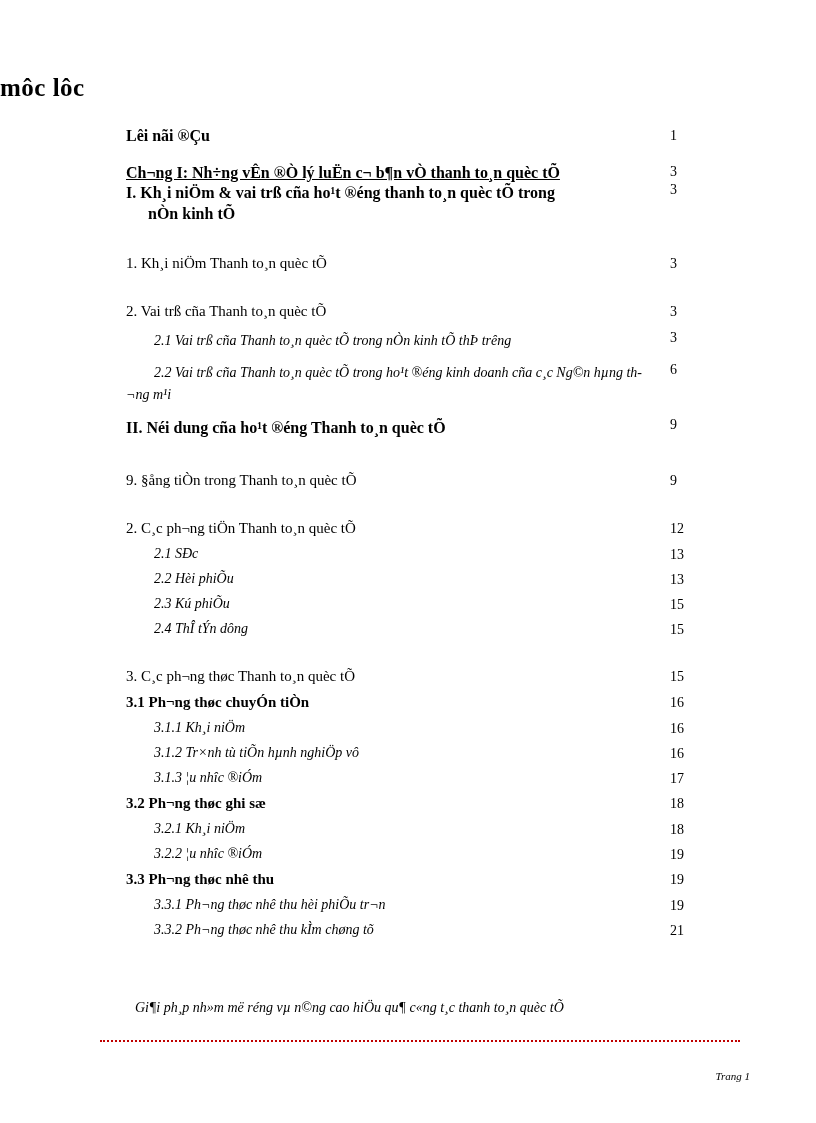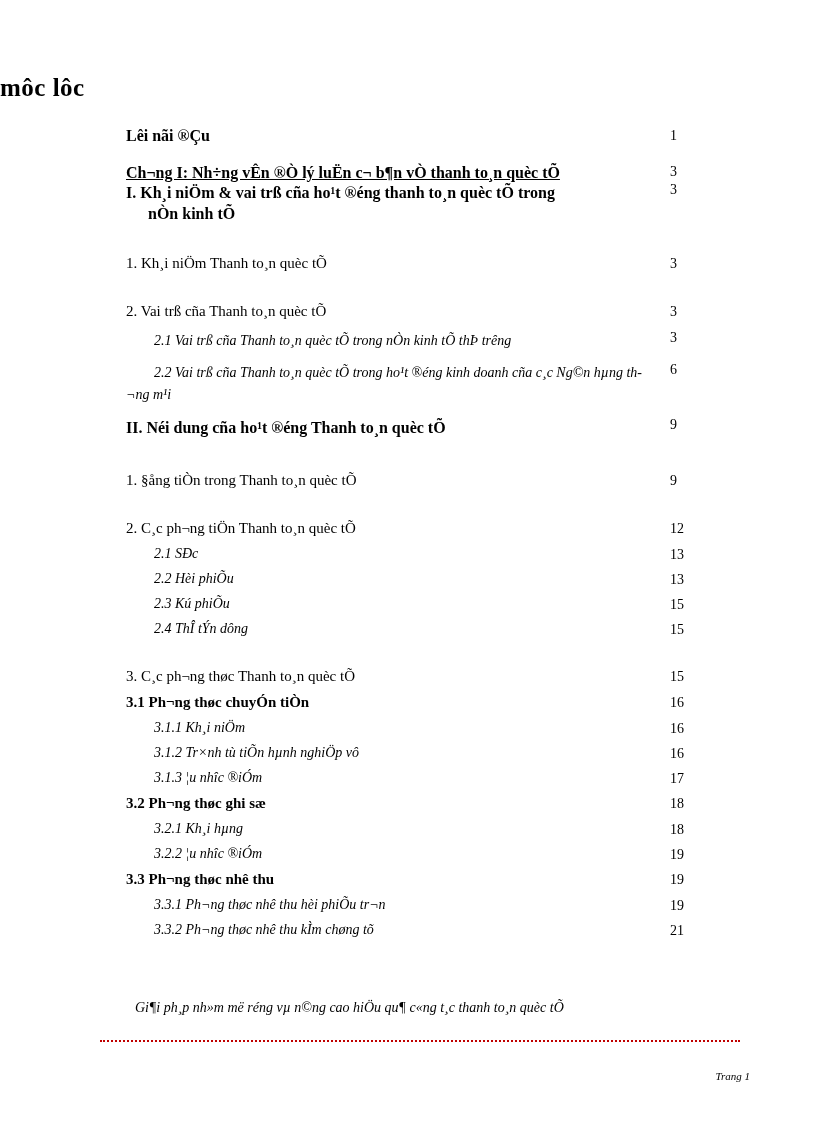--- a/index.html
+++ b/index.html
@@ -194,21 +194,21 @@
       </div>
       <div class="toc-row lv-it lv-it-wrap">
         <span class="entry-text">2.2  Vai trß cña Thanh to¸n quèc tÕ trong ho¹t ®éng kinh doanh cña c¸c Ng©n hµng th­¬ng  m¹i</span>
         <span class="pg">6</span>
       </div>
       <div class="toc-row lv-roman">
         <span class="entry-text">II. Néi dung cña ho¹t ®éng Thanh to¸n quèc tÕ</span>
         <span class="pg">9</span>
       </div>
       <div class="toc-row lv-num">
-        <span class="entry-text">1. §ång tiÒn trong Thanh to¸n quèc tÕ</span>
+        <span class="entry-text">9. §ång tiÒn trong Thanh to¸n quèc tÕ</span>
         <span class="pg">9</span>
       </div>
       <div class="toc-row lv-num">
         <span class="entry-text">2. C¸c ph­¬ng  tiÖn Thanh to¸n quèc tÕ</span>
         <span class="pg">12</span>
       </div>
       <div class="toc-row lv-it">
         <span class="entry-text">2.1 SÐc</span>
         <span class="pg">13</span>
       </div>
@@ -242,21 +242,21 @@
       </div>
       <div class="toc-row lv-it lv-it-deep">
         <span class="entry-text">3.1.3 ¦u nh­îc  ®iÓm</span>
         <span class="pg">17</span>
       </div>
       <div class="toc-row lv-sub-bold">
         <span class="entry-text">3.2 Ph­¬ng  thøc ghi sæ</span>
         <span class="pg">18</span>
       </div>
       <div class="toc-row lv-it lv-it-deep">
-        <span class="entry-text">3.2.1 Kh¸i hµng</span>
+        <span class="entry-text">3.2.1 Kh¸i niÖm</span>
         <span class="pg">18</span>
       </div>
       <div class="toc-row lv-it lv-it-deep">
         <span class="entry-text">3.2.2 ¦u nh­îc  ®iÓm</span>
         <span class="pg">19</span>
       </div>
       <div class="toc-row lv-sub-bold">
         <span class="entry-text">3.3 Ph­¬ng  thøc nhê thu</span>
         <span class="pg">19</span>
       </div>

